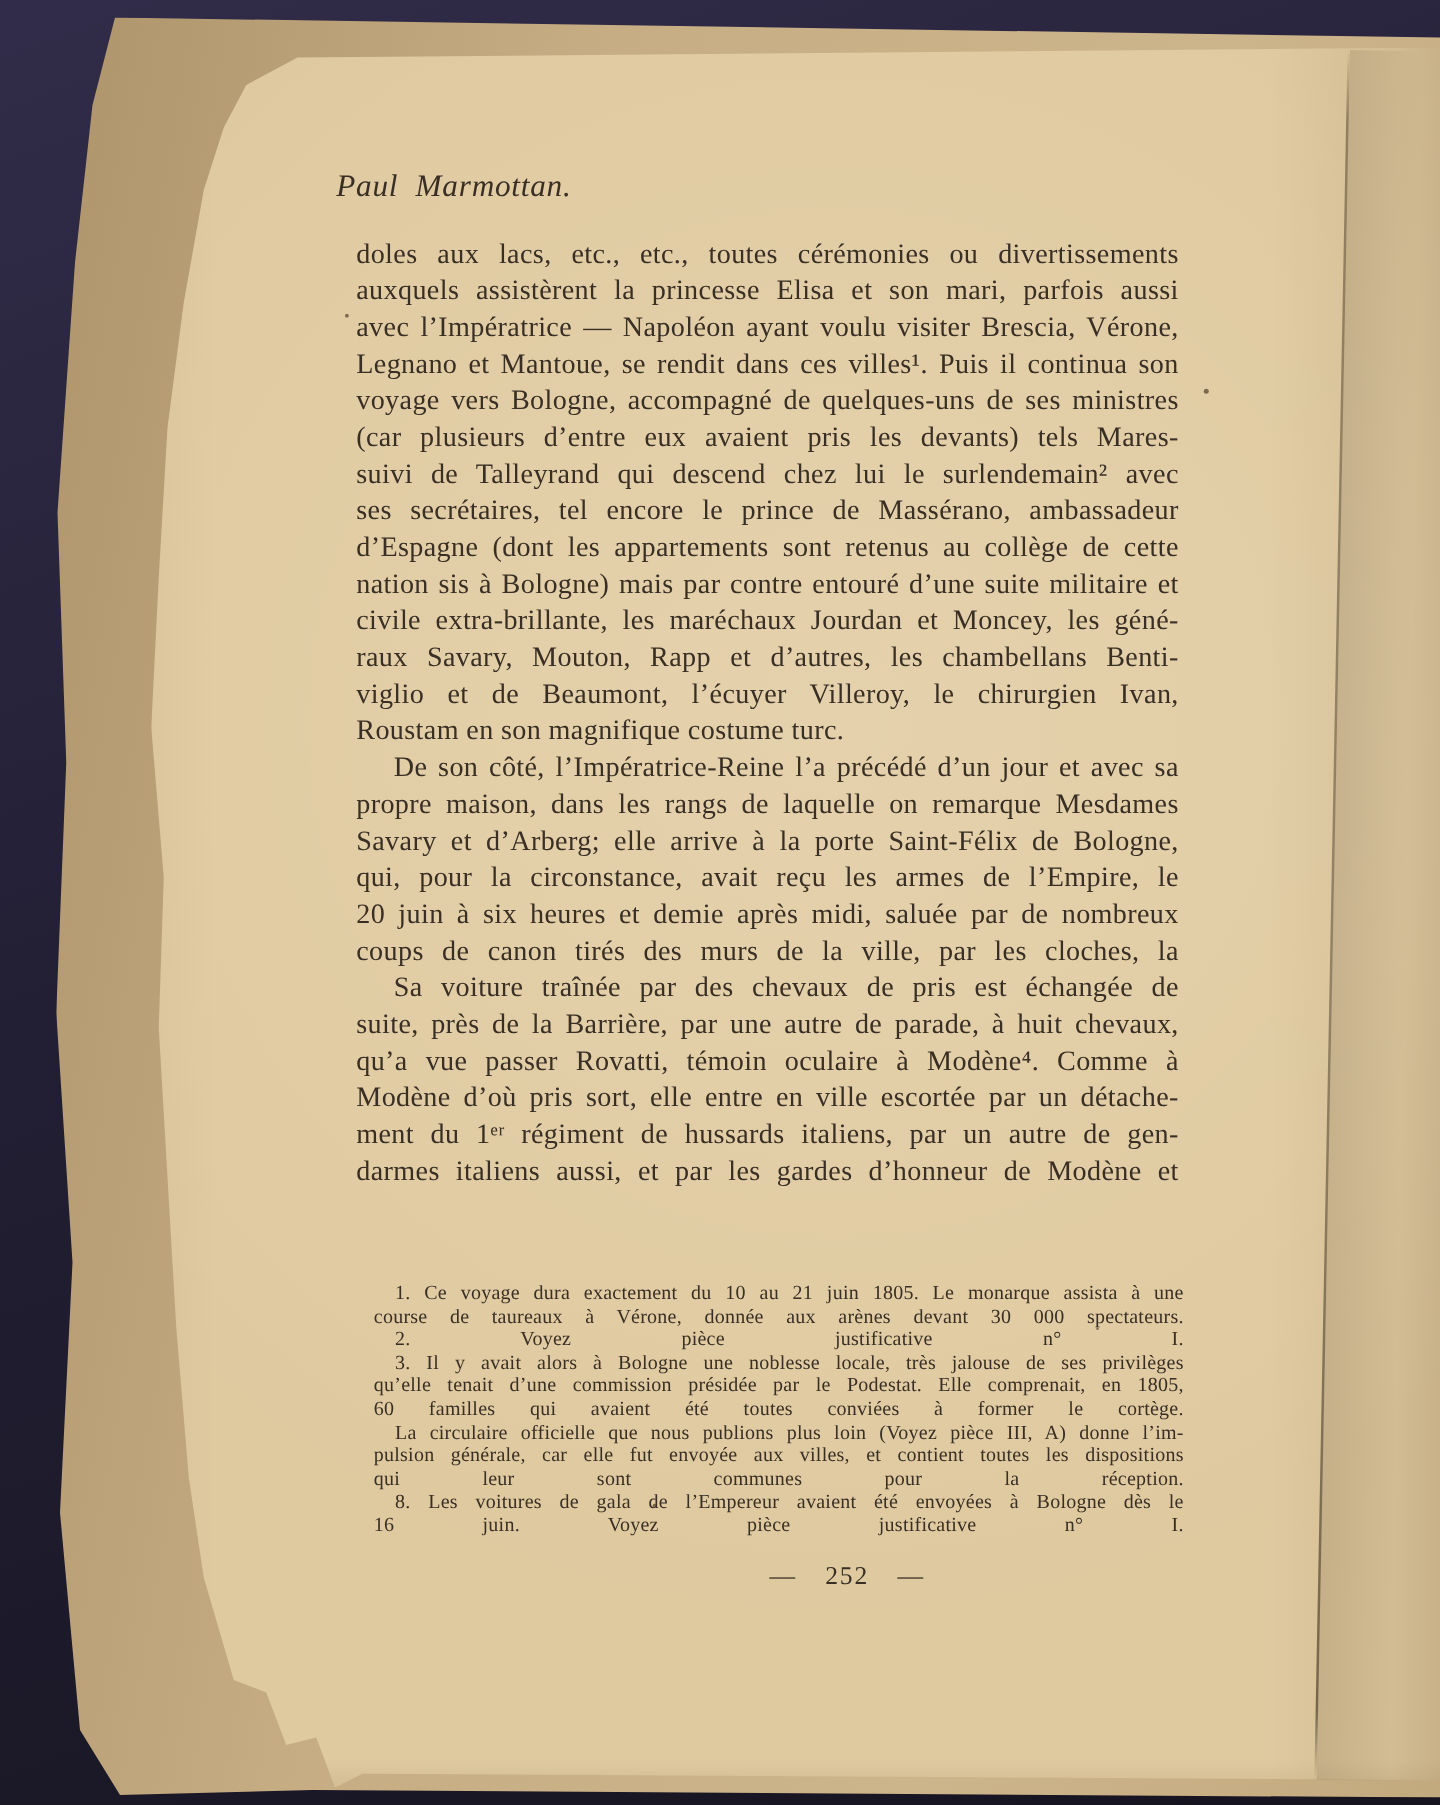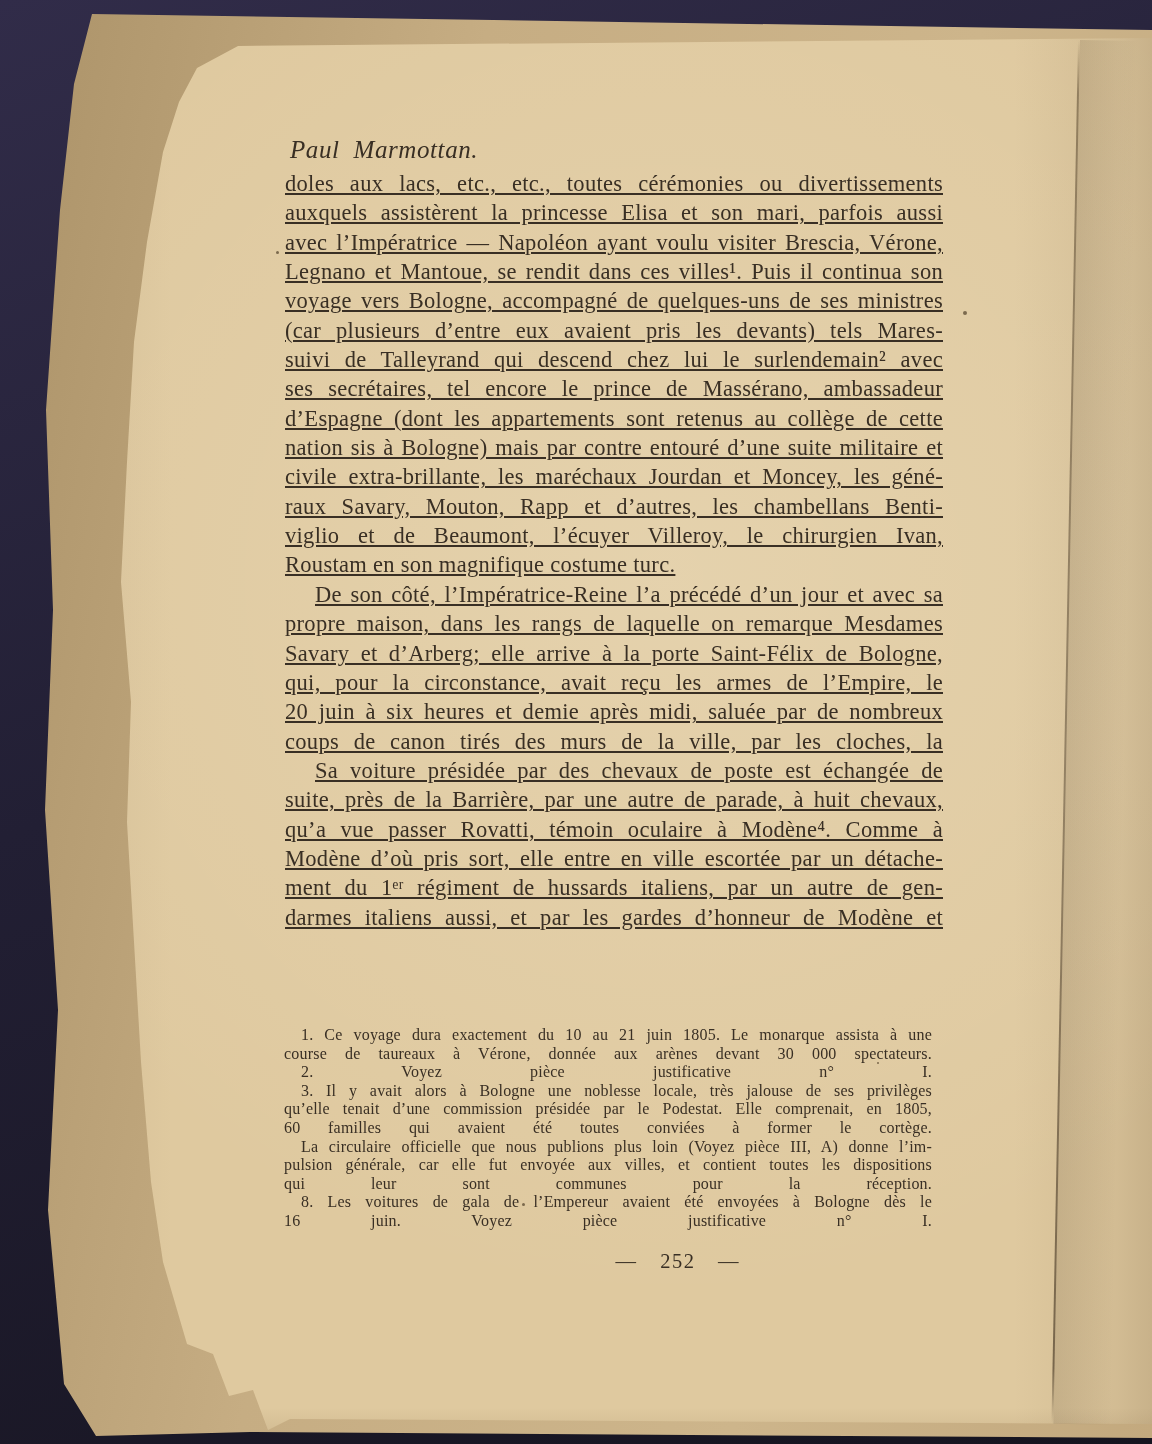--- a/index.html
+++ b/index.html
@@ -28,32 +28,32 @@
     background:linear-gradient(to right, rgba(70,52,30,.14), rgba(70,52,30,0));
     transform:rotate(1.1deg);transform-origin:top left;
   }
   .crease{
     position:absolute;left:1078px;top:40px;width:2px;height:1384px;
     background:linear-gradient(to bottom, rgba(75,58,35,0) 0%, rgba(75,58,35,.5) 4%, rgba(60,45,28,.45) 55%, rgba(60,45,28,.62) 96%, rgba(60,45,28,0) 100%);
     transform:rotate(1.1deg);transform-origin:top left;
   }
   .speck{position:absolute;border-radius:50%;background:rgba(90,72,48,.75);}
   .author{
-    position:absolute;left:290px;top:136px;
+    position:absolute;left:269px;top:136px;
     font-style:italic;font-size:25px;letter-spacing:.6px;word-spacing:7px;
   }
-  .body-text{position:absolute;left:285px;top:169px;width:658px;text-decoration:underline;}
+  .body-text{position:absolute;left:285px;top:188px;width:658px;}
   .body-text .tline{
     height:29.35px;line-height:29.35px;font-size:22.5px;letter-spacing:.3px;
     text-align:justify;text-align-last:justify;overflow:hidden;
   }
   .body-text .tline.indent{padding-left:30px;}
   .tline.lastline{text-align-last:left;}
   .it{font-style:italic;}
-  .footnotes{position:absolute;left:284px;top:1026px;width:648px;}
+  .footnotes{position:absolute;left:299px;top:1026px;width:648px;}
   .footnotes .tline{
     height:18.6px;line-height:18.6px;font-size:16px;letter-spacing:.2px;
     text-align:justify;text-align-last:justify;overflow:hidden;
   }
   .footnotes .tline.indent{padding-left:17px;}
   .pagenum{
     position:absolute;left:560px;top:1250px;width:180px;text-align:right;
     font-size:20.5px;letter-spacing:1.5px;word-spacing:16px;
   }
 </style>
@@ -87,21 +87,21 @@
       <div class="tline">civile extra-brillante, les maréchaux Jourdan et Moncey, les géné-</div>
       <div class="tline">raux Savary, Mouton, Rapp et d’autres, les chambellans Benti-</div>
       <div class="tline">viglio et de Beaumont, l’écuyer Villeroy, le chirurgien Ivan,</div>
       <div class="tline lastline">Roustam en son magnifique costume turc.</div>
       <div class="tline indent">De son côté, l’Impératrice-Reine l’a précédé d’un jour et avec sa</div>
       <div class="tline">propre maison, dans les rangs de laquelle on remarque Mesdames</div>
       <div class="tline">Savary et d’Arberg; elle arrive à la porte Saint-Félix de Bologne,</div>
       <div class="tline">qui, pour la circonstance, avait reçu les armes de l’Empire, le</div>
       <div class="tline">20 juin à six heures et demie après midi, saluée par de nombreux</div>
       <div class="tline">coups de canon tirés des murs de la ville, par les cloches, la</div>
-      <div class="tline indent">Sa voiture présidée par des chevaux de poste est échangée de</div>
+      <div class="tline indent">Sa voiture traînée par des chevaux de pris est échangée de</div>
       <div class="tline">suite, près de la Barrière, par une autre de parade, à huit chevaux,</div>
       <div class="tline">qu’a vue passer Rovatti, témoin oculaire à Modène⁴. Comme à</div>
       <div class="tline">Modène d’où pris sort, elle entre en ville escortée par un détache-</div>
       <div class="tline">ment du 1ᵉʳ régiment de hussards italiens, par un autre de gen-</div>
       <div class="tline">darmes italiens aussi, et par les gardes d’honneur de Modène et</div>
     </div>
 
   <div class="footnotes">
       <div class="tline indent">1. Ce voyage dura exactement du 10 au 21 juin 1805. Le monarque assista à une</div>
       <div class="tline lastline">course de taureaux à Vérone, donnée aux arènes devant 30 000 spectateurs.</div>

